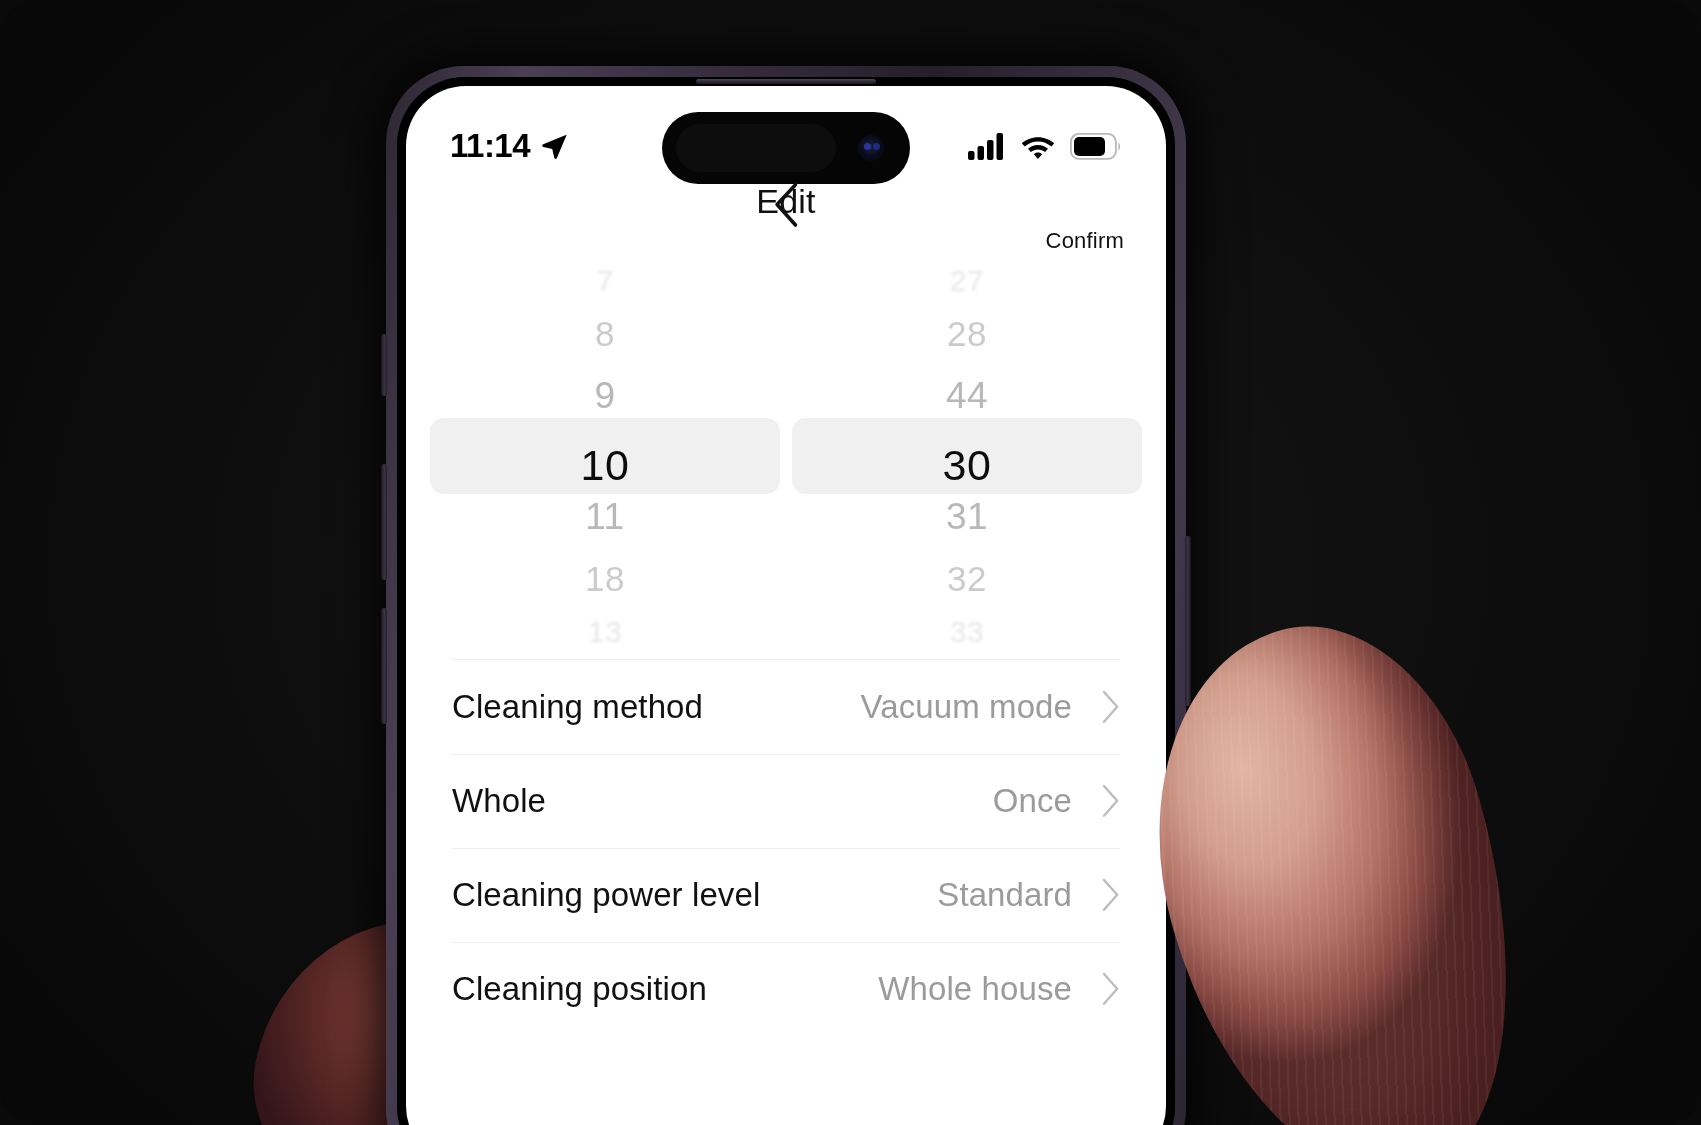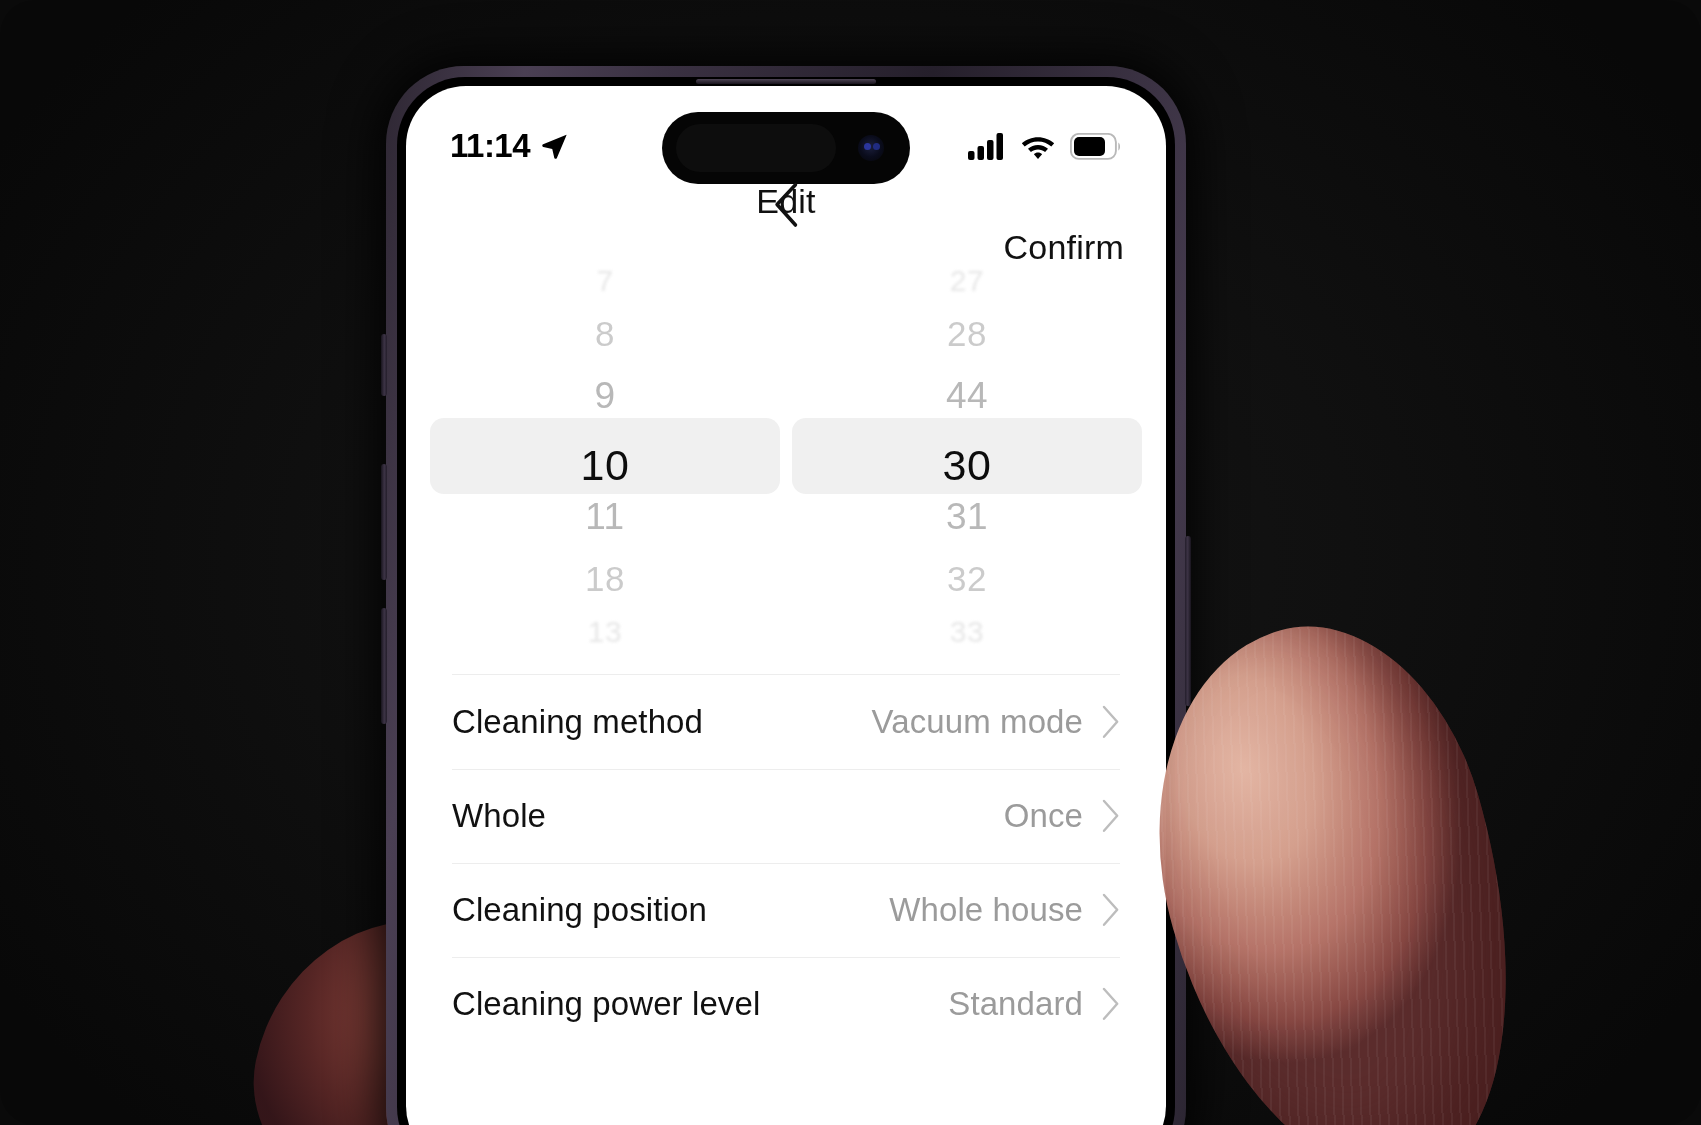--- a/index.html
+++ b/index.html
@@ -142,21 +142,21 @@
     flex-direction: column;
   }
   #back-btn { cursor: pointer; display: flex; align-items: center; }
   #nav-title {
     position: absolute; left: 0; right: 0;
     text-align: center;
     font-size: 34px; color: #111; letter-spacing: .2px;
   }
   #confirm-btn {
     margin-left: auto;
-    font-size: 34px; color: #111; letter-spacing: .2px;
+    font-size: 22px; color: #111; letter-spacing: .2px;
     cursor: pointer; position: relative; z-index: 2;
   }
 
   
   #picker {
     position: relative;
     height: 380px;
     display: flex;
     padding: 0 18px;
   }
@@ -198,21 +198,21 @@
   .wheel-item.sel {
     color: #0d0d0d;
     font-size: 43px;
     font-weight: 400;
     height: 59px; line-height: 76px;
   }
 
   
   #settings-list {
     padding: 0 0 0 0;
-    margin-top: 28px;
+    margin-top: 13px;
   }
   .row {
     position: relative;
     height: 94px;
     display: flex; align-items: center;
     margin: 0 46px;
     cursor: pointer;
   }
   .row + .row::before {
     content: "";
@@ -223,21 +223,21 @@
     content: "";
     display: block;
     height: 1px; background: #ededed;
     margin: 0 46px;
   }
   .row-label {
     font-size: 33px; color: #111; letter-spacing: .1px;
   }
   .row-right {
     margin-left: auto;
-    display: flex; align-items: center; gap: 17px;
+    display: flex; align-items: center; gap: 28px;
   }
   .row-value {
     font-size: 33px; color: #9b9b9b; letter-spacing: .1px;
   }
   .chevron { display: block; }
 
   
   .finger { position: absolute; pointer-events: none; }
   #finger-right {
     right: 198px; bottom: -60px;
@@ -375,39 +375,39 @@
             <span class="row-label">Whole</span>
             <span class="row-right">
               <span class="row-value">Once</span>
               <svg class="chevron" width="20" height="34" viewBox="0 0 20 34">
                 <path d="M4 2 17.2 16.8 4 31.8" fill="none" stroke="#bdbdbd" stroke-width="2.4" stroke-linecap="round" stroke-linejoin="round"></path>
               </svg>
             </span>
           </div>
 
           <div class="row">
+            <span class="row-label">Cleaning power level</span>
+            <span class="row-right">
+              <span class="row-value">Standard</span>
+              <svg class="chevron" width="20" height="34" viewBox="0 0 20 34">
+                <path d="M4 2 17.2 16.8 4 31.8" fill="none" stroke="#bdbdbd" stroke-width="2.4" stroke-linecap="round" stroke-linejoin="round"></path>
+              </svg>
+            </span>
+          </div>
+
+          <div class="row">
             <span class="row-label">Cleaning position</span>
             <span class="row-right">
               <span class="row-value">Whole house</span>
               <svg class="chevron" width="20" height="34" viewBox="0 0 20 34">
                 <path d="M4 2 17.2 16.8 4 31.8" fill="none" stroke="#bdbdbd" stroke-width="2.4" stroke-linecap="round" stroke-linejoin="round"></path>
               </svg>
             </span>
           </div>
 
-          <div class="row">
-            <span class="row-label">Cleaning power level</span>
-            <span class="row-right">
-              <span class="row-value">Standard</span>
-              <svg class="chevron" width="20" height="34" viewBox="0 0 20 34">
-                <path d="M4 2 17.2 16.8 4 31.8" fill="none" stroke="#bdbdbd" stroke-width="2.4" stroke-linecap="round" stroke-linejoin="round"></path>
-              </svg>
-            </span>
-          </div>
-
         </div>
       </div>
     </div>
   </div>
 
   <div class="finger" id="finger-right">
     <div id="finger-right-lines"></div>
   </div>
 </div>
 

